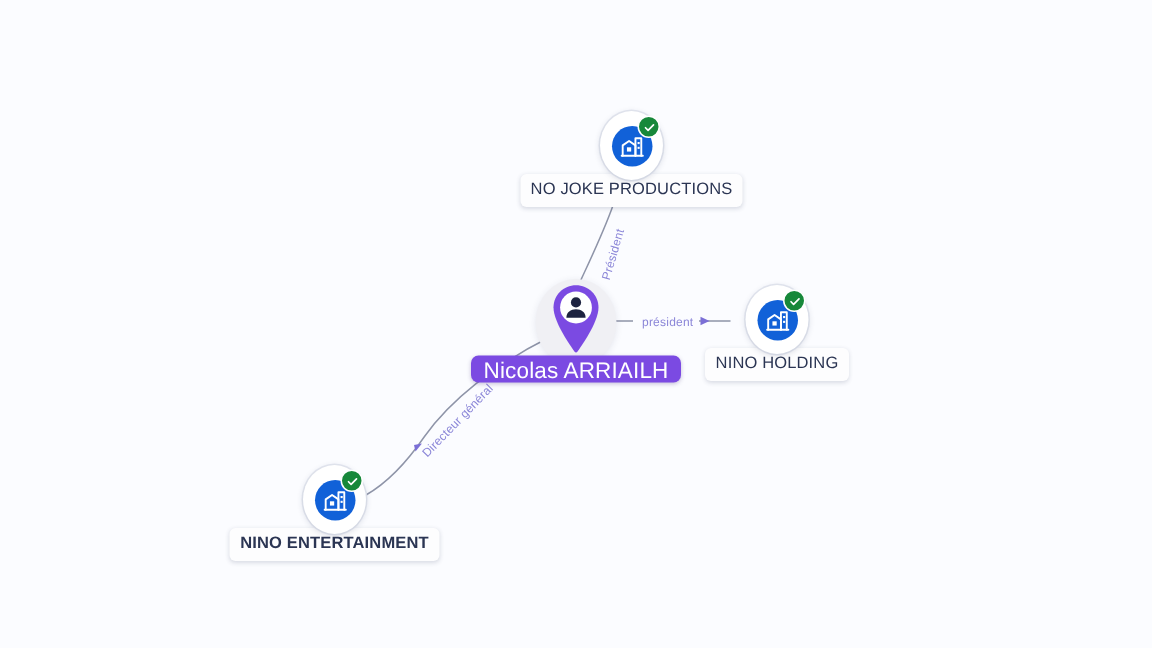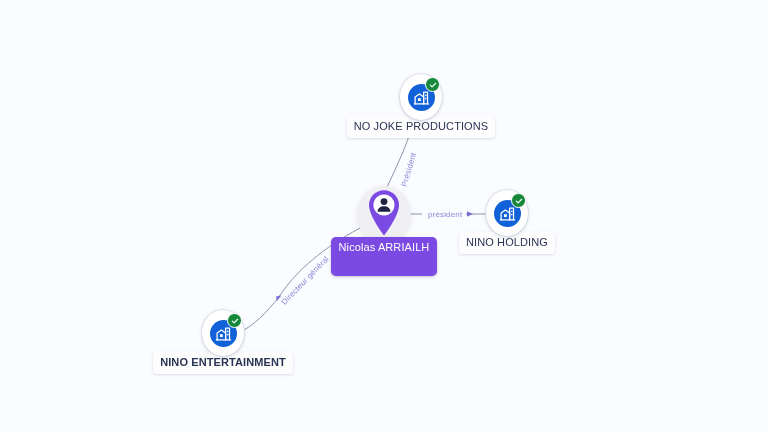--- a/index.html
+++ b/index.html
@@ -114,24 +114,24 @@
     height: 52px;
     margin-top: 1px;
   }
   .pin svg { display: block; }
 
   .person-label {
     margin-top: -7px;
     position: relative;
     background: #7b4ae2;
     color: #ffffff;
-    font-size: 11px;
+    font-size: 15px;
     line-height: 13px;
     letter-spacing: .1px;
-    padding: 4px 8px 22px 8px;
+    padding: 4px 8px 1px 8px;
     border-radius: 5px;
     white-space: nowrap;
     box-shadow: 0 1px 3px rgba(60,40,120,0.28);
   }
 
   
   .edge-label {
     position: absolute;
     color: #8b86d8;
     font-size: 8px;
@@ -180,21 +180,21 @@
       </div>
       <div class="verified-dot">
         <svg width="8" height="8" viewBox="0 0 24 24" fill="none">
           <path d="M4 12.5l5.2 5.2L20 6.8" stroke="#ffffff" stroke-width="3.4" stroke-linecap="round" stroke-linejoin="round"></path>
         </svg>
       </div>
     </div>
     <div class="company-label">NO JOKE PRODUCTIONS</div>
   </div>
 
-  <div class="node company-node" style="left:447px; top:190px;text-align:center;">
+  <div class="node company-node" style="left:458px; top:190px;text-align:center;">
     <div class="company-badge">
       <div class="company-disc">
         <svg width="17" height="17" viewBox="0 0 24 24" fill="none">
           <path d="M3 21V11.2l6-4.2 6 4.2V21" stroke="#ffffff" stroke-width="1.8" stroke-linejoin="round" stroke-linecap="round"></path>
           <path d="M15 21V4.5h5.5V21" stroke="#ffffff" stroke-width="1.8" stroke-linejoin="round" stroke-linecap="round"></path>
           <path d="M2 21h20" stroke="#ffffff" stroke-width="1.8" stroke-linecap="round"></path>
           <rect x="7" y="13" width="4" height="4" fill="#ffffff"></rect>
           <rect x="17" y="8" width="2" height="2" fill="#ffffff"></rect>
           <rect x="17" y="12.5" width="2" height="2" fill="#ffffff"></rect>
         </svg>

